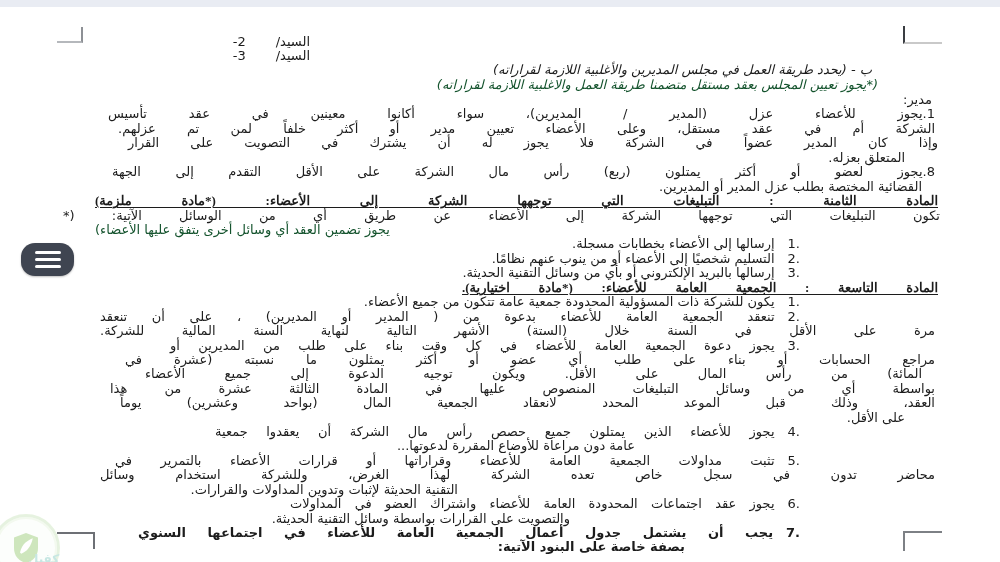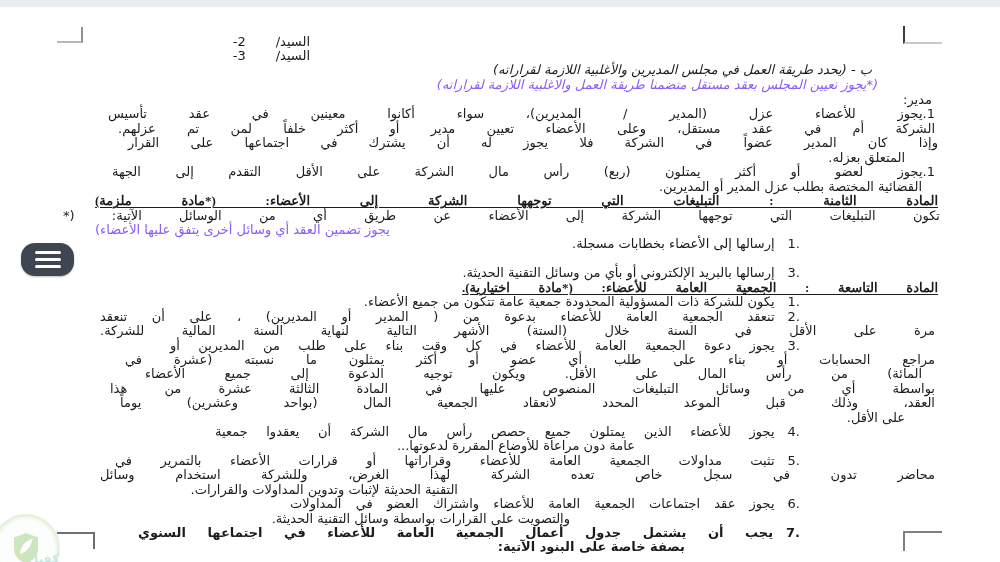--- a/index.html
+++ b/index.html
@@ -31,21 +31,21 @@
   .wm-label{position:absolute;left:36px;top:41px;color:#8fd0c8;font-size:12px;font-weight:bold;letter-spacing:1px;}
   
   .doc-line{
     position:absolute;font-size:13px;line-height:15px;color:#1c1c1c;
     white-space:nowrap;direction:rtl;
   }
   .stretch{white-space:normal;text-align:justify;text-align-last:justify;}
   .heading{font-weight:700;text-decoration:underline;text-decoration-thickness:1px;text-underline-offset:2px;font-family:Liberation Serif, serif;}
   .bold{font-weight:700;}
   .italic{font-style:italic;}
-  .red{color:#8b5cf6;}
+  .red{color:#14532d;}
   .num{display:inline-block;direction:ltr;margin-left:13px;}
 </style>
 </head>
 <body>
 
 <div class="page">
   <div class="top-band"></div>
 
   <div class="mark mark-tl"></div>
   <div class="mark mark-tr"></div>
@@ -67,41 +67,42 @@
     </div>
     <span class="wm-label">كفيل</span>
   </div>
 <div class="doc-line" style="top: 34px; right: 690px;"><span>السيد/</span><span dir="ltr" style="margin-right: 30px;">-2</span></div>
     <div class="doc-line" style="top: 48px; right: 690px;"><span>السيد/</span><span dir="ltr" style="margin-right: 30px;">-3</span></div>
     <div class="doc-line italic" style="top: 62px; right: 128px;"><span>ب - (يحدد طريقة العمل في مجلس المديرين والأغلبية اللازمة لقراراته)</span></div>
     <div class="doc-line italic red" style="top: 77px; right: 122px;"><span>(*يجوز تعيين المجلس بعقد مستقل متضمنا طريقة العمل والاغلبية اللازمة لقراراته)</span></div>
     <div class="doc-line" style="top: 92px; right: 68px;"><span>مدير:</span></div>
     <div class="doc-line stretch" style="top: 106px; right: 65px; left: 108px;"><span>1.يجوز للأعضاء عزل (المدير / المديرين)، سواء أكانوا معينين في عقد تأسيس</span></div>
     <div class="doc-line stretch" style="top: 121px; right: 65px; left: 118px;"><span>الشركة أم في عقد مستقل، وعلى الأعضاء تعيين مدير أو أكثر خلفاً لمن تم عزلهم.</span></div>
-    <div class="doc-line stretch" style="top: 135px; right: 62px; left: 128px;"><span>وإذا كان المدير عضواً في الشركة فلا يجوز له أن يشترك في اجتماعها على القرار</span></div>
+    <div class="doc-line stretch" style="top: 135px; right: 62px; left: 128px;"><span>وإذا كان المدير عضواً في الشركة فلا يجوز له أن يشترك في التصويت على القرار</span></div>
     <div class="doc-line" style="top: 150px; right: 95px;"><span>المتعلق بعزله.</span></div>
-    <div class="doc-line stretch" style="top: 164px; right: 65px; left: 112px;"><span>1.يجوز لعضو أو أكثر يمتلون (ربع) رأس مال الشركة على الأقل التقدم إلى الجهة</span></div>
+    <div class="doc-line stretch" style="top: 164px; right: 65px; left: 112px;"><span>8.يجوز لعضو أو أكثر يمتلون (ربع) رأس مال الشركة على الأقل التقدم إلى الجهة</span></div>
     <div class="doc-line" style="top: 179px; right: 78px;"><span>القضائية المختصة بطلب عزل المدير أو المديرين.</span></div>
     <div class="doc-line heading stretch" style="top: 193px; right: 62px; left: 95px;"><span>المادة الثامنة : التبليغات التي توجهها الشركة إلى الأعضاء: (*مادة ملزمة)</span></div>
     <div class="doc-line stretch" style="top: 208px; right: 60px; left: 63px;"><span>تكون التبليغات التي توجهها الشركة إلى الأعضاء عن طريق أي من الوسائل الآتية: (*</span></div>
     <div class="doc-line red" style="top: 222px; right: 610px;"><span>يجوز تضمين العقد أي وسائل أخرى يتفق عليها الأعضاء)</span></div>
     <div class="doc-line" style="top: 236px; right: 200px;"><span class="num" dir="ltr">1.</span><span>إرسالها إلى الأعضاء بخطابات مسجلة.</span></div>
+    <div class="doc-line" style="top: 251px; right: 200px;"><span class="num" dir="ltr">2.</span><span>التسليم شخصيًا إلى الأعضاء أو من ينوب عنهم نظامًا.</span></div>
     <div class="doc-line" style="top: 265px; right: 200px;"><span class="num" dir="ltr">3.</span><span>إرسالها بالبريد الإلكتروني أو بأي من وسائل التقنية الحديثة.</span></div>
     <div class="doc-line heading stretch" style="top: 280px; right: 62px; left: 462px;"><span>المادة التاسعة : الجمعية العامة للأعضاء: (*مادة اختيارية).</span></div>
     <div class="doc-line" style="top: 294px; right: 200px;"><span class="num" dir="ltr">1.</span><span>يكون للشركة ذات المسؤولية المحدودة جمعية عامة تتكون من جميع الأعضاء.</span></div>
     <div class="doc-line stretch" style="top: 309px; right: 200px; left: 100px;"><span class="num" dir="ltr">2.</span><span>تنعقد الجمعية العامة للأعضاء بدعوة من ( المدير أو المديرين) ، على أن تنعقد</span></div>
     <div class="doc-line stretch" style="top: 323px; right: 65px; left: 100px;"><span>مرة على الأقل في السنة خلال (الستة) الأشهر التالية لنهاية السنة المالية للشركة.</span></div>
     <div class="doc-line stretch" style="top: 338px; right: 200px; left: 170px;"><span class="num" dir="ltr">3.</span><span>يجوز دعوة الجمعية العامة للأعضاء في كل وقت بناء على طلب من المديرين أو</span></div>
     <div class="doc-line stretch" style="top: 352px; right: 65px; left: 125px;"><span>مراجع الحسابات أو بناء على طلب أي عضو أو أكثر يمثلون ما نسبته (عشرة في</span></div>
     <div class="doc-line stretch" style="top: 366px; right: 78px; left: 145px;"><span>المائة) من رأس المال على الأقل. ويكون توجيه الدعوة إلى جميع الأعضاء</span></div>
     <div class="doc-line stretch" style="top: 381px; right: 65px; left: 110px;"><span>بواسطة أي من وسائل التبليغات المنصوص عليها في المادة الثالثة عشرة من هذا</span></div>
     <div class="doc-line stretch" style="top: 395px; right: 65px; left: 120px;"><span>العقد، وذلك قبل الموعد المحدد لانعقاد الجمعية المال (بواحد وعشرين) يوماً</span></div>
     <div class="doc-line" style="top: 410px; right: 95px;"><span>على الأقل.</span></div>
     <div class="doc-line stretch" style="top: 424px; right: 200px; left: 215px;"><span class="num" dir="ltr">4.</span><span>يجوز للأعضاء الذين يمتلون جميع حصص رأس مال الشركة أن يعقدوا جمعية</span></div>
     <div class="doc-line" style="top: 438px; right: 365px;"><span>عامة دون مراعاة للأوضاع المقررة لدعوتها...</span></div>
     <div class="doc-line stretch" style="top: 453px; right: 200px; left: 115px;"><span class="num" dir="ltr">5.</span><span>تثبت مداولات الجمعية العامة للأعضاء وقراراتها أو قرارات الأعضاء بالتمرير في</span></div>
     <div class="doc-line stretch" style="top: 467px; right: 65px; left: 100px;"><span>محاضر تدون في سجل خاص تعده الشركة لهذا الغرض، وللشركة استخدام وسائل</span></div>
     <div class="doc-line" style="top: 482px; right: 542px;"><span>التقنية الحديثة لإثبات وتدوين المداولات والقرارات.</span></div>
-    <div class="doc-line stretch" style="top: 496px; right: 200px; left: 290px;"><span class="num" dir="ltr">6.</span><span>يجوز عقد اجتماعات الجمعية العامة للأعضاء واشتراك العضو في المداولات</span></div>
+    <div class="doc-line stretch" style="top: 496px; right: 200px; left: 290px;"><span class="num" dir="ltr">6.</span><span>يجوز عقد اجتماعات المحدودة العامة للأعضاء واشتراك العضو في المداولات</span></div>
     <div class="doc-line" style="top: 511px; right: 430px;"><span>والتصويت على القرارات بواسطة وسائل التقنية الحديثة.</span></div>
     <div class="doc-line bold stretch" style="top: 525px; right: 200px; left: 138px;"><span class="num" dir="ltr">7.</span><span>يجب أن يشتمل جدول أعمال الجمعية العامة للأعضاء في اجتماعها السنوي</span></div>
     <div class="doc-line bold" style="top: 539px; right: 315px;"><span>بصفة خاصة على البنود الآتية:</span></div>
   </div>
 
 </body></html>

